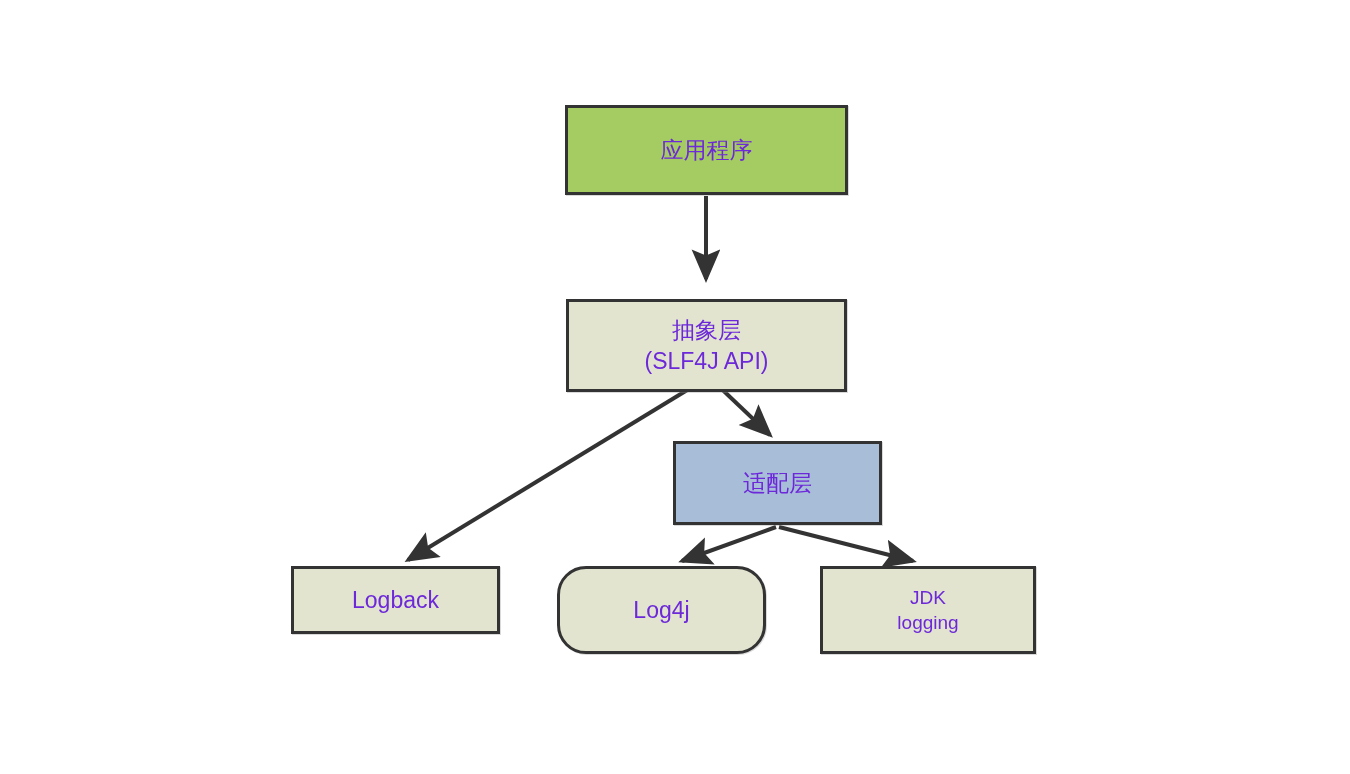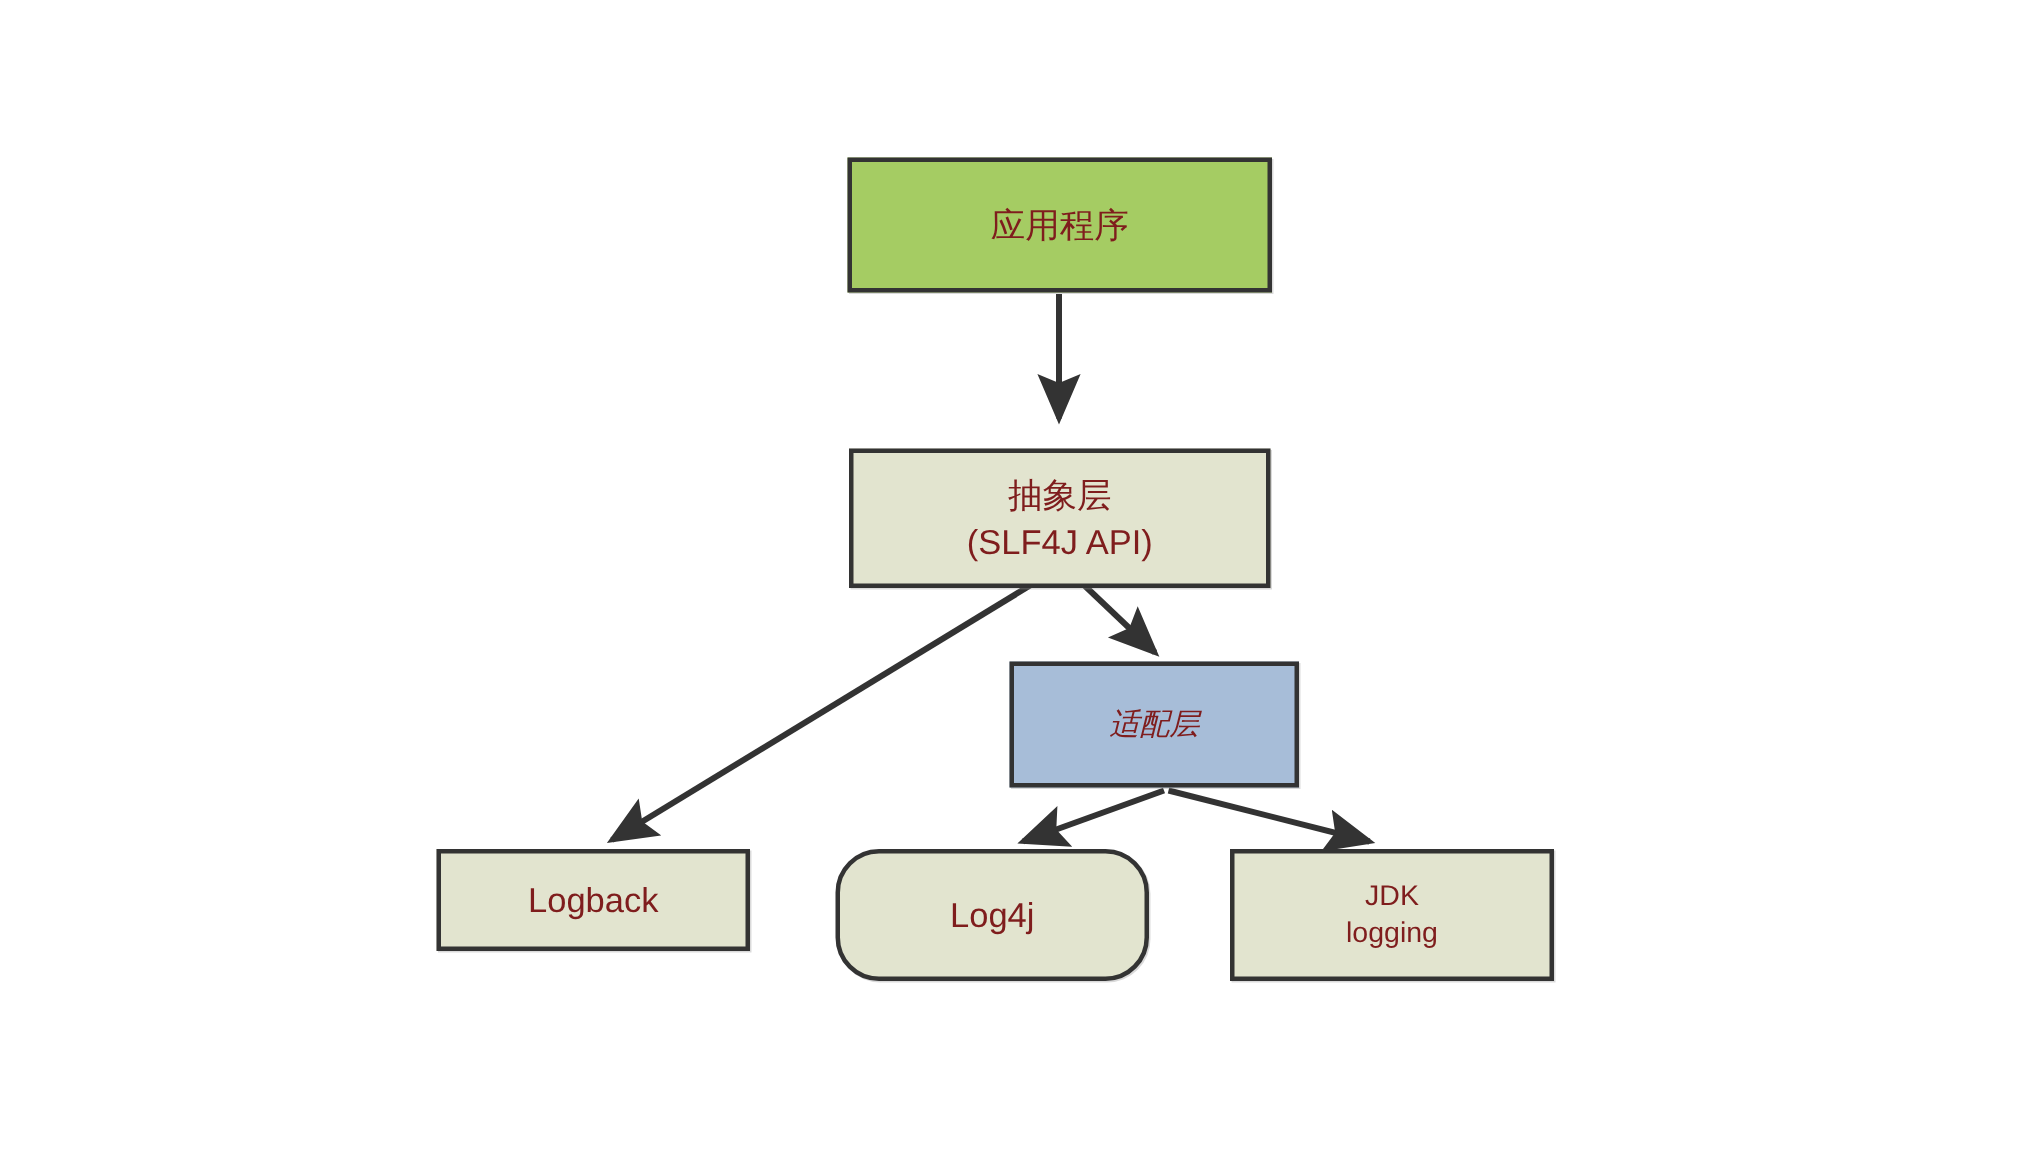--- a/index.html
+++ b/index.html
@@ -27,21 +27,21 @@
     height: 774px;
   }
   .node {
     position: absolute;
     box-sizing: border-box;
     border: 3px solid #333333;
     display: flex;
     align-items: center;
     justify-content: center;
     text-align: center;
-    color: #7f1d1d;
+    color: #6d28d9;
     line-height: 1.32;
     z-index: 2;
     box-shadow: 1px 1px 0 rgba(150,150,150,0.35);
   }
   .node .label {
     display: block;
     white-space: pre-line;
   }
   
   #node-app {
@@ -49,24 +49,23 @@
     background: #a5cc63;
     font-size: 23px;
   }
   #node-abstraction {
     left: 566px;  top: 283px;  width: 281px;  height: 93px;
     background: #e2e4cf;
     font-size: 23px;
     margin-top: 16px;
   }
   #node-adapter {
-    left: 673px;  top: 441px;  width: 193px;  height: 84px;
+    left: 673px;  top: 441px;  width: 209px;  height: 84px;
     background: #a7bdd8;
-    font-size: 20px;
-    font-style: italic;
+    font-size: 23px;
   }
   #node-logback {
     left: 291px;  top: 566px;  width: 209px;  height: 68px;
     background: #e2e4cf;
     font-size: 23px;
   }
   #node-log4j {
     left: 557px;  top: 566px;  width: 209px;  height: 88px;
     background: #e2e4cf;
     font-size: 23px;

